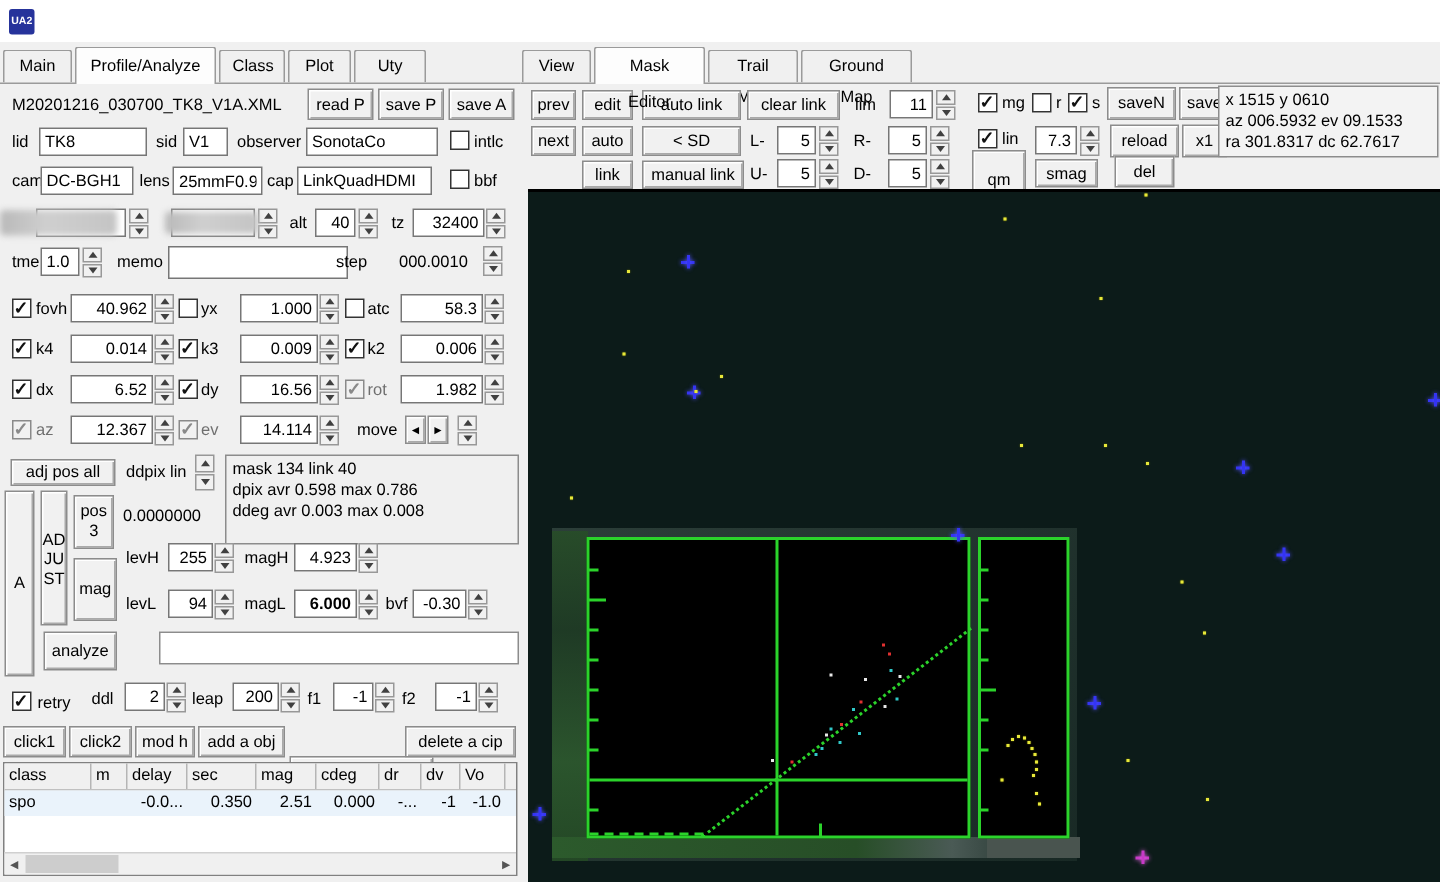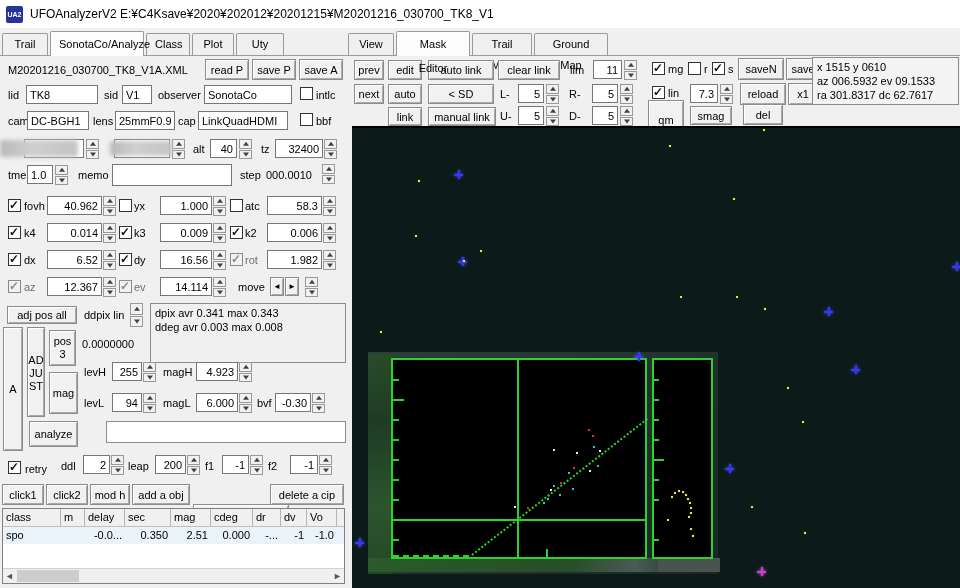--- a/index.html
+++ b/index.html
@@ -88,26 +88,25 @@
 
   .vwrap { word-break:break-all; line-height:13px; }
 </style>
 </head>
 <body>
 
 <div id="app">
 
   <div id="titlebar">
     <div id="appicon">UA2</div>
-    <div id="apptitle">UFOAnalyzerV2 E:¥C4Ksave¥2020¥202012¥20201215¥M20201216_030700_TK8_V1</div>
   </div>
 
   <div class="tabline" style="left:0;width:347px"></div>
-  <div class="tab" style="left:2px;width:46px">Trail</div>
-  <div class="tab sel" style="left:50px;width:94px">SonotaCo/Analyze</div>
+  <div class="tab" style="left:2px;width:46px">Main</div>
+  <div class="tab sel" style="left:50px;width:94px">Profile/Analyze</div>
   <div class="tab" style="left:146px;width:44px">Class</div>
   <div class="tab" style="left:192px;width:42px">Plot</div>
   <div class="tab" style="left:236px;width:48px">Uty</div>
 
   <div class="tabline" style="left:347px;width:613px"></div>
   <div class="tab" style="left:348px;width:46px">View</div>
   <div class="tab sel" style="left:396px;width:74px">Mask Editor</div>
   <div class="tab" style="left:472px;width:60px">Trail Map</div>
   <div class="tab" style="left:534px;width:74px">Ground Map</div>
 
@@ -160,21 +159,21 @@
     </span>
 
   <div class="lbl" style="left:8px;top:169px">tme</div>
   <input class="tbox" style="left: 27px; top: 165px; width: 26px;" value="1.0">
   <span class="spin" style="left:55px;top:165px">
       <i class="up"></i>
       <i class="dn"></i>
     </span>
   <div class="lbl" style="left:78px;top:169px">memo</div>
   <input class="tbox" style="left: 112px; top: 164px; width: 120px; height: 22px;" value="">
-  <div class="lbl" style="left:240px;top:169px">step</div>
+  <div class="lbl" style="left:224px;top:169px">step</div>
   <div class="lbl" style="left:266px;top:169px">000.0010</div>
   <span class="spin" style="left:322px;top:164px">
       <i class="up"></i>
       <i class="dn"></i>
     </span>
 
   <span class="cb on" style="left:8px;top:199px"></span>
   <div class="lbl" style="left:24px;top:200px">fovh</div>
   <input class="tbox num" style="left: 47px; top: 196px; width: 55px;" value="40.962">
   <span class="spin" style="left:103px;top:196px">
@@ -262,21 +261,22 @@
       <i class="dn"></i>
     </span>
 
   <button class="btn" style="left:7px;top:306px;width:70px;height:18px">adj pos all</button>
   <div class="lbl" style="left:84px;top:309px">ddpix lin</div>
   <span class="spin" style="left:130px;top:303px;height:24px">
       <i class="up"></i>
       <i class="dn"></i>
     </span>
   <div class="panelbox" style="left:150px;top:303px;width:196px;height:60px">
-    <div>dpix avr  0.341 max  0.343</div>
+    <div>mask 134  link 40</div>
+    <div>dpix avr  0.598 max  0.786</div>
     <div>ddeg avr  0.003 max  0.008</div>
   </div>
   <button class="btn" style="left:3px;top:327px;width:20px;height:124px">A</button>
   <button class="btn vwrap" style="left:27px;top:327px;width:18px;height:90px;padding-top:3px">ADJUST</button>
   <button class="btn" style="left:49px;top:330px;width:27px;height:36px;line-height:13px">pos 3</button>
   <div class="lbl" style="left:82px;top:338px">0.0000000</div>
   <button class="btn" style="left:49px;top:372px;width:29px;height:42px">mag</button>
   <button class="btn" style="left:29px;top:421px;width:49px;height:26px">analyze</button>
 
   <div class="lbl" style="left:84px;top:366px">levH</div>
@@ -292,21 +292,21 @@
       <i class="dn"></i>
     </span>
 
   <div class="lbl" style="left:84px;top:397px">levL</div>
   <input class="tbox num" style="left: 112px; top: 393px; width: 30px;" value="94">
   <span class="spin" style="left:143px;top:393px">
       <i class="up"></i>
       <i class="dn"></i>
     </span>
   <div class="lbl" style="left:163px;top:397px">magL</div>
-  <input class="tbox num" style="left: 196px; top: 393px; width: 42px;" value="6.000">
+  <input class="tbox num" style="left: 196px; top: 393px; width: 42px; font-weight: bold;" value="6.000">
   <span class="spin" style="left:239px;top:393px">
       <i class="up"></i>
       <i class="dn"></i>
     </span>
   <div class="lbl" style="left:257px;top:397px">bvf</div>
   <input class="tbox num" style="left: 275px; top: 393px; width: 36px;" value="-0.30">
   <span class="spin" style="left:312px;top:393px">
       <i class="up"></i>
       <i class="dn"></i>
     </span>

